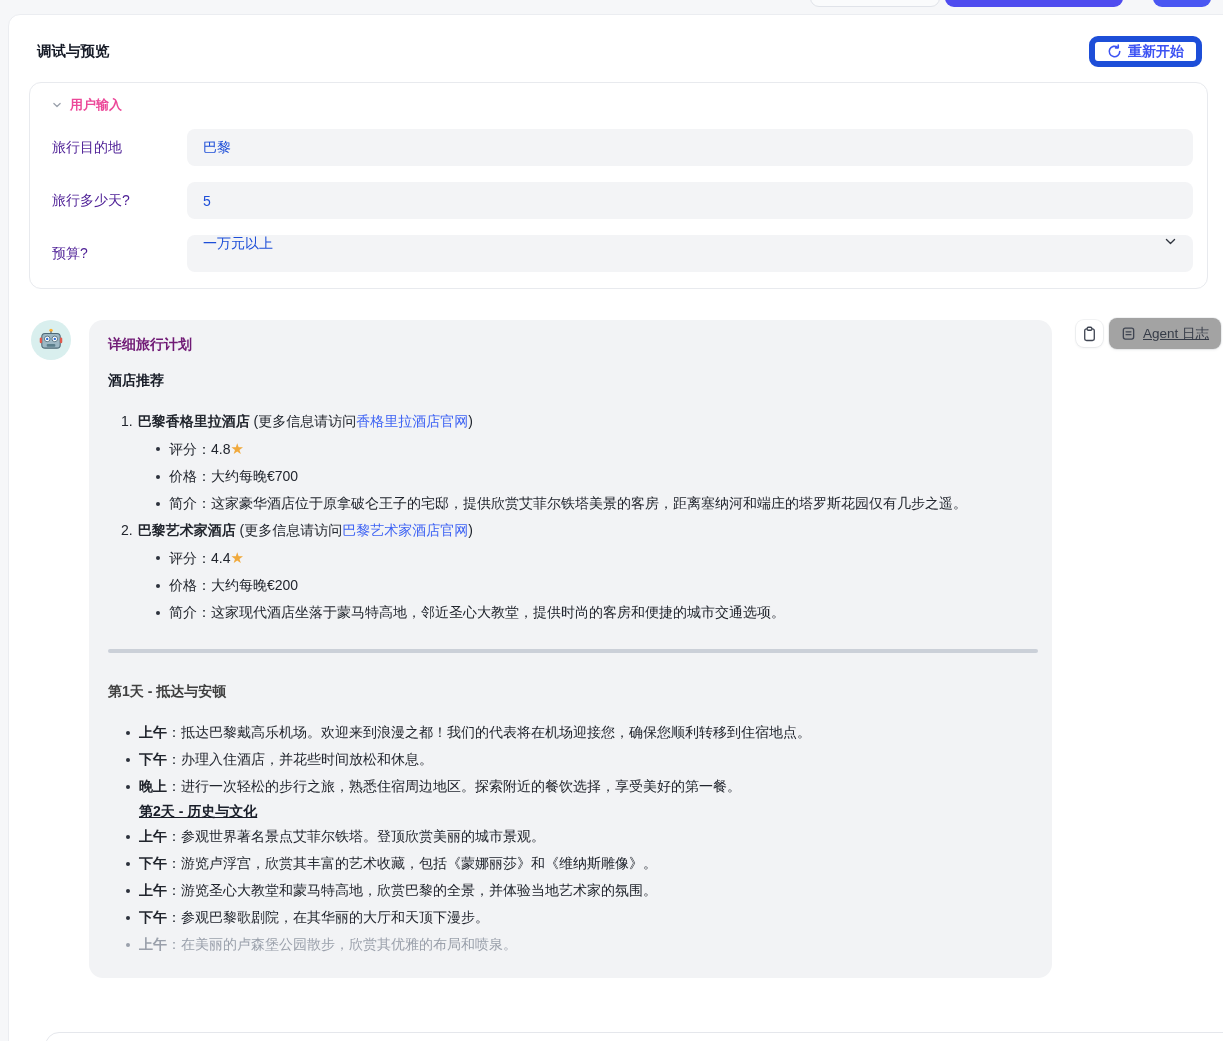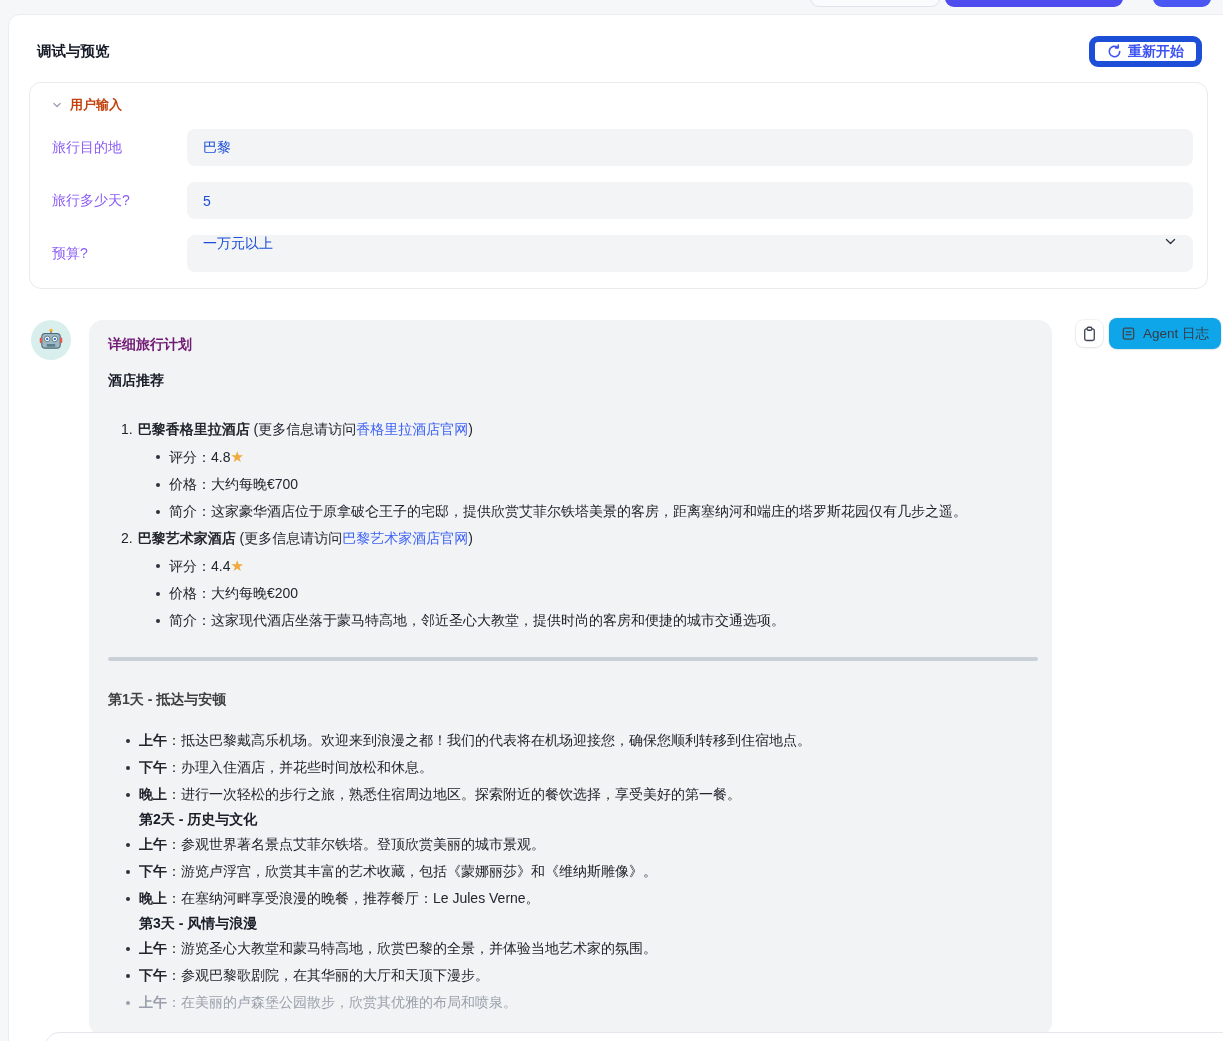--- a/index.html
+++ b/index.html
@@ -21,68 +21,68 @@
   .panel-header { display:flex; align-items:center; justify-content:space-between; padding:21px 36px 15px 28px; }
   .panel-title { font-weight:700; font-size:14.5px; color:#151a26; }
   .restart-btn {
     display:inline-flex; align-items:center; gap:6px; background:#fff;
     border:6px solid #1d4ed8; border-radius:9px; height:31px; padding:0 12px;
     color:#3d53f3; font-weight:700; font-size:14px; font-family:inherit; cursor:pointer;
   }
 
   .input-card { margin:0 30px 0 20px; border:1px solid #e8eaee; border-radius:12px; padding:13px 14px 16px 22px; }
   .card-header { display:flex; align-items:center; gap:8px; margin-bottom:15px; cursor:pointer; }
-  .card-title { font-weight:700; font-size:13px; color:#c2410c; }
+  .card-title { font-weight:700; font-size:13px; color:#ec4899; }
   .field-row { display:flex; align-items:center; }
   .field-row + .field-row { margin-top:16px; }
-  .field-label { width:135px; flex:none; font-size:14px; color:#8b5cf6; }
+  .field-label { width:135px; flex:none; font-size:14px; color:#4c1d95; }
   .field-input, .field-select {
     flex:1; height:37px; background:#f3f4f6; border:none; border-radius:8px;
     padding:0 16px; font-size:14px; font-family:inherit; color:#1d4ed8; box-sizing:border-box;
   }
   .field-select { display:flex; align-items:flex-start; justify-content:space-between; cursor:pointer; }
 
   .chat-row { display:flex; padding:31px 0 0 22px; }
   .avatar { width:40px; height:40px; border-radius:50%; background:#d9efee; flex:none;
             display:flex; align-items:center; justify-content:center; }
   .bubble { margin-left:18px; width:963px; box-sizing:border-box; background:#f2f3f5;
             border-radius:14px; padding:14px 14px 20px 19px; }
 
   .msg-title { font-weight:700; line-height:20px; color:#701a75; }
   .msg-h     { font-weight:700; line-height:20px; margin-top:16px; color:#181d28; }
-  .hotels    { margin-top:26px; }
+  .hotels    { margin-top:18px; }
   .h-line { line-height:27px; padding-left:13px; }
   .h-num  { margin-right:5px; }
   .h-name { font-weight:700; }
   .h-link { color:#3e63f4; text-decoration:none; cursor:pointer; }
   .h-sub  { position:relative; padding-left:61px; line-height:27px; }
   .h-sub::before { content:""; position:absolute; left:48px; top:12px; width:4px; height:4px;
                    border-radius:50%; background:#2c313b; }
   .star { color:#f0a93c; font-size:15px; }
 
   .divider { height:4px; background:#cbd0d8; border-radius:2px; margin:23px 0 25px; }
   .day-heading { font-weight:700; line-height:27px; margin-bottom:14px; color:#404040; }
   .b-item { position:relative; padding-left:31px; line-height:27px; }
   .b-item::before { content:""; position:absolute; left:18px; top:12px; width:4px; height:4px;
                     border-radius:50%; background:#2c313b; }
   .b-label { font-weight:700; }
-  .sub-heading { font-weight:700; line-height:23px; color:#181d28; }
+  .sub-heading { font-weight:700; line-height:23px; color:#181d28;text-decoration:underline; }
   .faded, .faded .b-label { color:#9aa0ab; }
   .faded::before { background:#9aa0ab; }
 
   .msg-actions { position:absolute; left:1076px; top:318px; display:flex; gap:6px; align-items:center; z-index:4; }
   .icon-btn {
     width:27px; height:27px; border:none; background:#fff; border-radius:8px;
     display:flex; align-items:center; justify-content:center; cursor:pointer;
     box-shadow:0 0 0 1px rgba(28,35,51,.05), 0 1px 3px rgba(28,35,51,.08);
   }
   .log-btn {
-    height:31px; border:none; background:#0ea5e9; border-radius:8px; display:flex; align-items:center;
+    height:31px; border:none; background:#a3a3a3; border-radius:8px; display:flex; align-items:center;
     gap:7px; padding:0 12px; font-size:13.5px; font-family:inherit; color:#353b47; font-weight:500;
-    cursor:pointer; box-shadow:0 0 0 1px rgba(28,35,51,.05), 0 1px 3px rgba(28,35,51,.08);
+    cursor:pointer; box-shadow:0 0 0 1px rgba(28,35,51,.05), 0 1px 3px rgba(28,35,51,.08);text-decoration:underline;
   }
 
   .bottom-panel { position:absolute; left:45px; right:-20px; top:1032px; height:60px;
                   background:#fff; border:1px solid #e5e7ec; border-radius:14px; z-index:6; }
 </style>
 </head>
 <body>
 
 <div class="sliver s1"></div>
 <div class="sliver s2"></div>
@@ -175,23 +175,20 @@
 
       <div class="day-heading">第1天 - 抵达与安顿</div>
 
       <div class="b-item"><b class="b-label">上午</b><span>：抵达巴黎戴高乐机场。欢迎来到浪漫之都！我们的代表将在机场迎接您，确保您顺利转移到住宿地点。</span></div>
       <div class="b-item"><b class="b-label">下午</b><span>：办理入住酒店，并花些时间放松和休息。</span></div>
       <div class="b-item"><b class="b-label">晚上</b><span>：进行一次轻松的步行之旅，熟悉住宿周边地区。探索附近的餐饮选择，享受美好的第一餐。</span>
         <div class="sub-heading">第2天 - 历史与文化</div>
       </div>
       <div class="b-item"><b class="b-label">上午</b><span>：参观世界著名景点艾菲尔铁塔。登顶欣赏美丽的城市景观。</span></div>
       <div class="b-item"><b class="b-label">下午</b><span>：游览卢浮宫，欣赏其丰富的艺术收藏，包括《蒙娜丽莎》和《维纳斯雕像》。</span></div>
-      <div class="b-item"><b class="b-label">晚上</b><span>：在塞纳河畔享受浪漫的晚餐，推荐餐厅：Le Jules Verne。</span>
-        <div class="sub-heading">第3天 - 风情与浪漫</div>
-      </div>
       <div class="b-item"><b class="b-label">上午</b><span>：游览圣心大教堂和蒙马特高地，欣赏巴黎的全景，并体验当地艺术家的氛围。</span></div>
       <div class="b-item"><b class="b-label">下午</b><span>：参观巴黎歌剧院，在其华丽的大厅和天顶下漫步。</span></div>
       <div class="b-item faded"><b class="b-label">上午</b><span>：在美丽的卢森堡公园散步，欣赏其优雅的布局和喷泉。</span></div>
     </div>
   </div>
 </div>
 
 <div class="msg-actions">
   <button class="icon-btn">
     <svg width="15" height="16" viewBox="0 0 16 17" fill="none" stroke="#3f4552" stroke-width="1.4">

